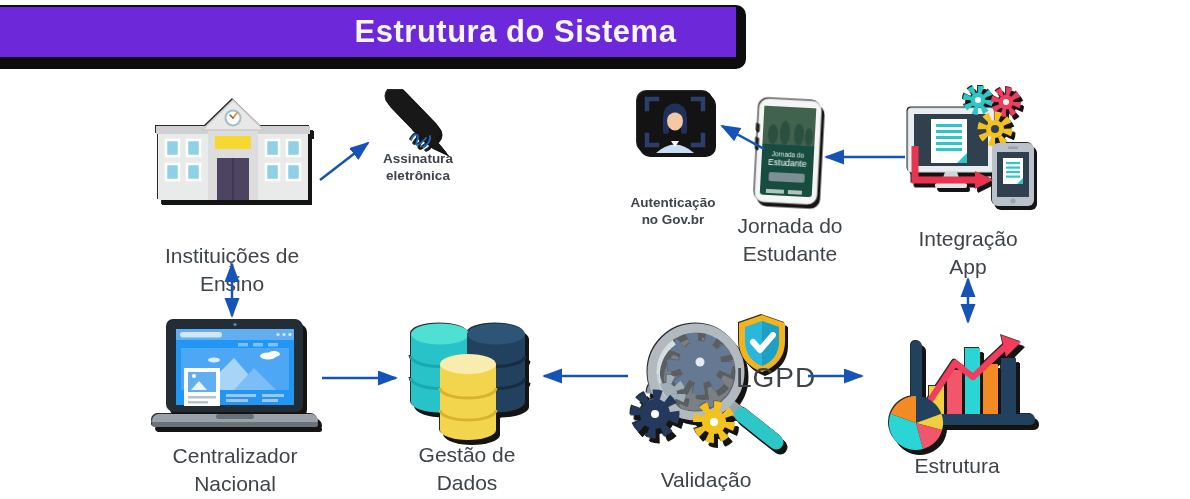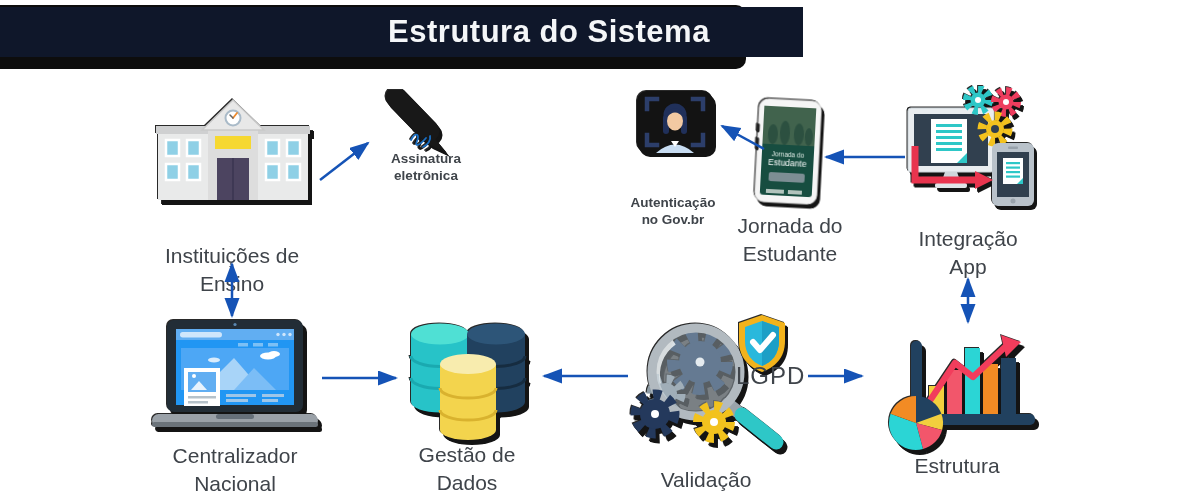--- a/index.html
+++ b/index.html
@@ -2,35 +2,35 @@
 <html><head>
 <meta charset="utf-8">
 <style>
   html,body{margin:0;padding:0;background:#fff;}
   .canvas{position:relative;width:1190px;height:499px;background:#ffffff;overflow:hidden;
           font-family:"Liberation Sans",sans-serif;}
 
   
   .banner-back{position:absolute;left:0;top:5px;width:746px;height:64px;background:#0d0d0d;
                border-radius:0 10px 10px 0;}
-  .banner{position:absolute;left:0;top:7px;width:803px;height:50px;background:#0f172a;}
+  .banner{position:absolute;left:0;top:7px;width:736px;height:50px;background:#6d28d9;}
   .banner .title{display:block;line-height:50px;padding-left:295px;text-align:center;
                  color:#f4f6f8;font-size:31px;font-weight:bold;letter-spacing:.5px;}
 
   
   .icon{position:absolute;}
   .sticker{filter:drop-shadow(4px 5px 0 #141414) drop-shadow(-1px -1px 0 rgba(18,18,18,.9));}
   .soft{filter:drop-shadow(3px 4px 0 #141414) drop-shadow(-1px -1px 0 rgba(18,18,18,.9));}
 
   
   .lbl{position:absolute;transform:translateX(-50%);text-align:center;color:#3f444a;
        white-space:pre-line;}
   .lbl-lg{font-size:21px;line-height:1.32;}
   .lbl-sm{font-size:13.5px;font-weight:bold;line-height:1.25;}
-  .lgpd{position:absolute;left:736px;top:362px;font-size:24px;color:#3f444a;letter-spacing:1px;}
+  .lgpd{position:absolute;left:736px;top:362px;font-size:28px;color:#3f444a;letter-spacing:1px;}
 
   .overlay{position:absolute;left:0;top:0;pointer-events:none;}
 </style>
 </head>
 <body>
 
 <div class="canvas">
 
   <div class="banner-back"></div>
   <div class="banner">
@@ -281,21 +281,21 @@
         <path d="M31,96 L56.4,86.8 A27,27 0 0 1 57.1,103 Z" fill="#f2cf3e"></path>
         <path d="M31,96 L57.1,103 A27,27 0 0 1 38,122.1 Z" fill="#f2566b"></path>
         <path d="M31,96 L38,122.1 A27,27 0 0 1 5.6,86.8 Z" fill="#2bd5d5"></path>
         <path d="M31,96 L5.6,86.8 A27,27 0 0 1 31,69 Z" fill="#f28b24"></path>
       </g>
     </svg>
   </div>
 
   <div class="lbl lbl-lg" style="left:232px;top:210px;margin-top:32px;">Instituições de
 Ensino</div>
-  <div class="lbl lbl-sm" style="left:418px;top:151px;margin-left:8px;">Assinatura
+  <div class="lbl lbl-sm" style="left:418px;top:151px;">Assinatura
 eletrônica</div>
   <div class="lbl lbl-sm" style="left:673px;top:152px;margin-top:43px;">Autenticação
 no Gov.br</div>
   <div class="lbl lbl-lg" style="left:790px;top:212px;">Jornada do
 Estudante</div>
   <div class="lbl lbl-lg" style="left:235px;top:442px;">Centralizador
 Nacional</div>
   <div class="lbl lbl-lg" style="left:968px;top:225px;">Integração
 App</div>
   <div class="lbl lbl-lg" style="left:467px;top:441px;">Gestão de

